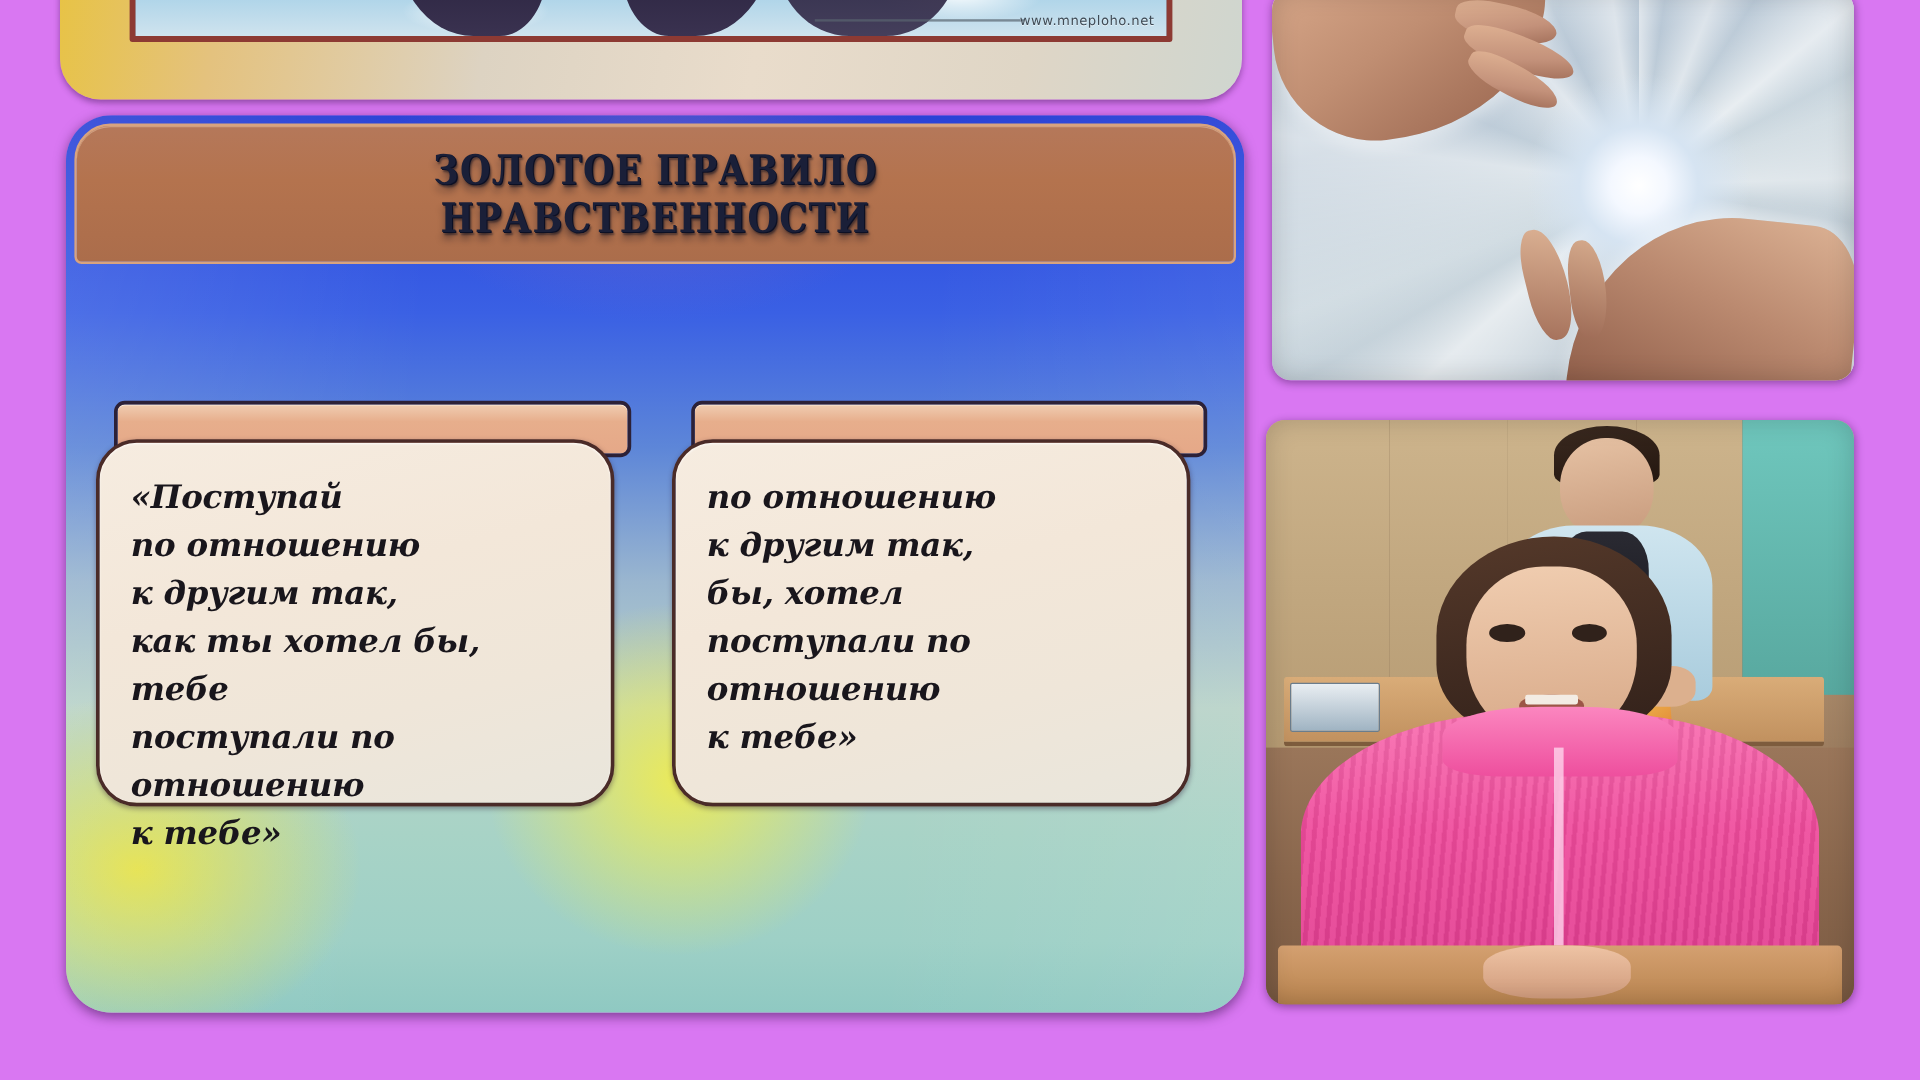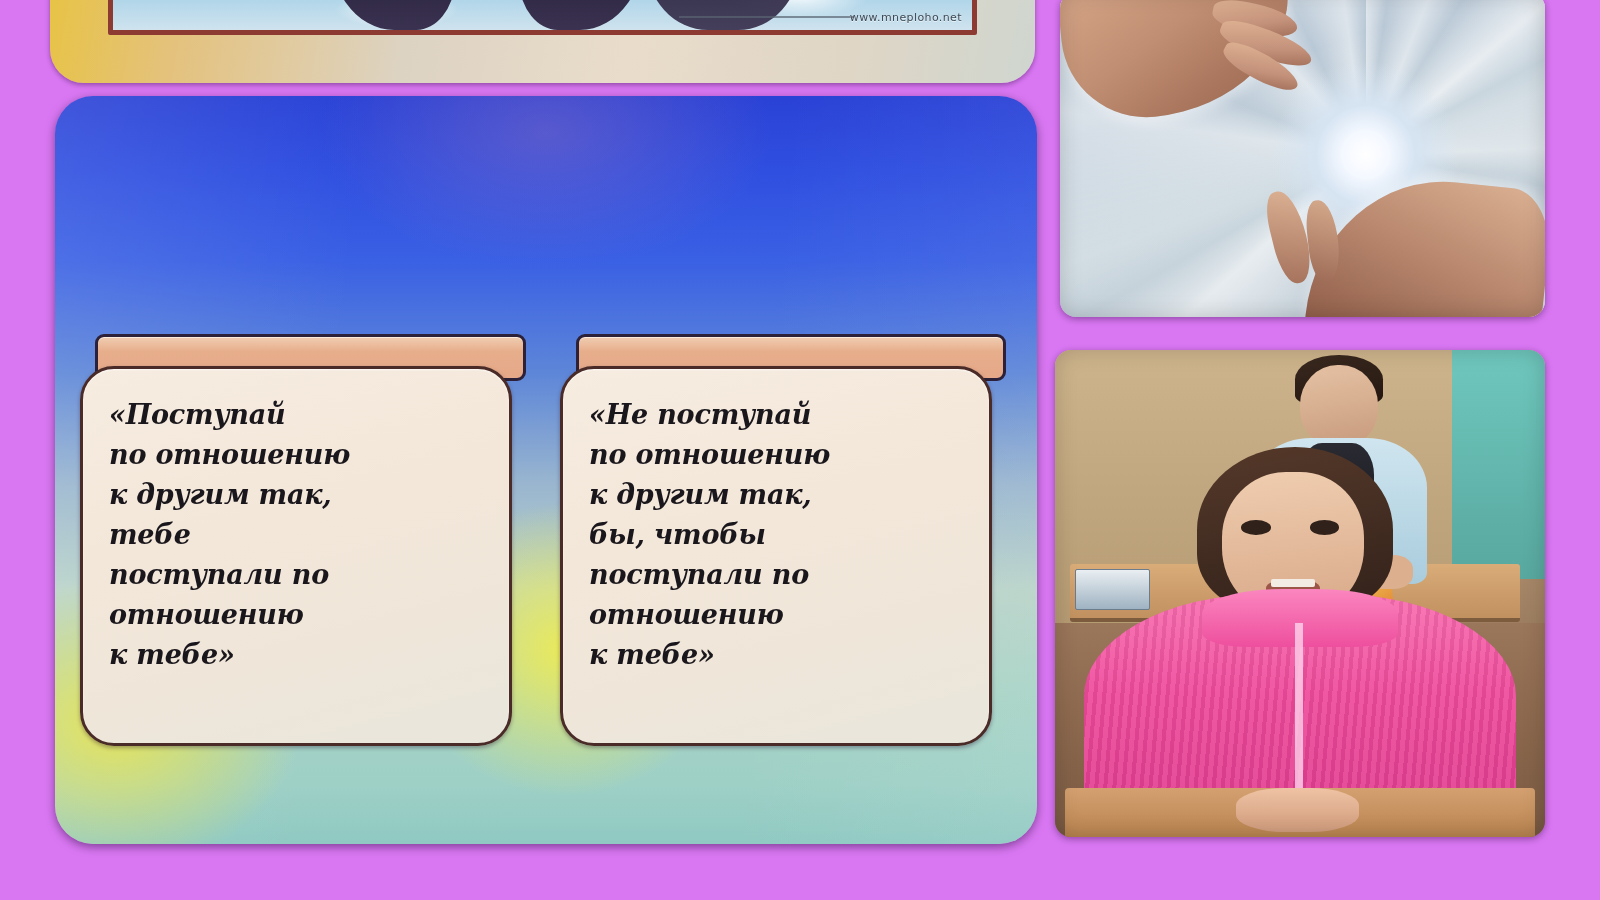--- a/index.html
+++ b/index.html
@@ -113,21 +113,21 @@
     border:3px solid #2c2138;
     border-radius:9px;
     box-sizing:border-box;
     box-shadow:inset 0 1px 0 rgba(255,250,240,.7);
   }
   .head-blank.left{left:40px;width:431px;}
   .head-blank.right{left:521px;width:430px;}
 
   
   .quote-card{
-    position:absolute;top:270px;width:432px;height:380px;
+    position:absolute;top:270px;width:432px;height:306px;
     background:linear-gradient(165deg,#f6ece0 0%, #f3e7d9 40%, #efe6d9 70%, #e9e6dc 100%);
     border:3px solid #4a2b28;
     border-radius:34px;
     box-sizing:border-box;
     padding:26px 20px 18px 26px;
     box-shadow:0 2px 4px rgba(30,10,40,.35), inset 0 1px 2px rgba(255,255,255,.8);
   }
   .quote-card.left{left:25px;}
   .quote-card.right{left:505px;}
   .quote-line{
@@ -243,39 +243,43 @@
       <div class="leg r"></div>
       <div class="leg far"></div>
       <div class="wm-rule"></div>
       <div class="watermark">www.mneploho.net</div>
     </div>
   </div>
 
   <div class="poster">
     <div class="poster-sheen"></div>
 
+    <div class="title-bar">
+      <div class="title-line">ЗОЛОТОЕ ПРАВИЛО</div>
+      <div class="title-line">НРАВСТВЕННОСТИ</div>
+    </div>
 
     <div class="head-blank left"></div>
     <div class="head-blank right"></div>
 
     <div class="quote-card left">
       <div class="quote-line">«Поступай</div>
       <div class="quote-line">по отношению</div>
       <div class="quote-line">к другим так,</div>
+      <div class="quote-line">как ты хотел бы,</div>
       <div class="quote-line">тебе</div>
       <div class="quote-line">поступали по</div>
       <div class="quote-line">отношению</div>
       <div class="quote-line">к тебе»</div>
     </div>
 
     <div class="quote-card right">
-      <div class="quote-line">«Не поступай</div>
       <div class="quote-line">по отношению</div>
       <div class="quote-line">к другим так,</div>
-      <div class="quote-line">бы, чтобы</div>
+      <div class="quote-line">бы, хотел</div>
       <div class="quote-line">поступали по</div>
       <div class="quote-line">отношению</div>
       <div class="quote-line">к тебе»</div>
     </div>
   </div>
 
   <div class="photo-card photo-hands">
     <div class="hands-bg"></div>
     <div class="hand hand-top"></div>
     <div class="finger ft1"></div>

